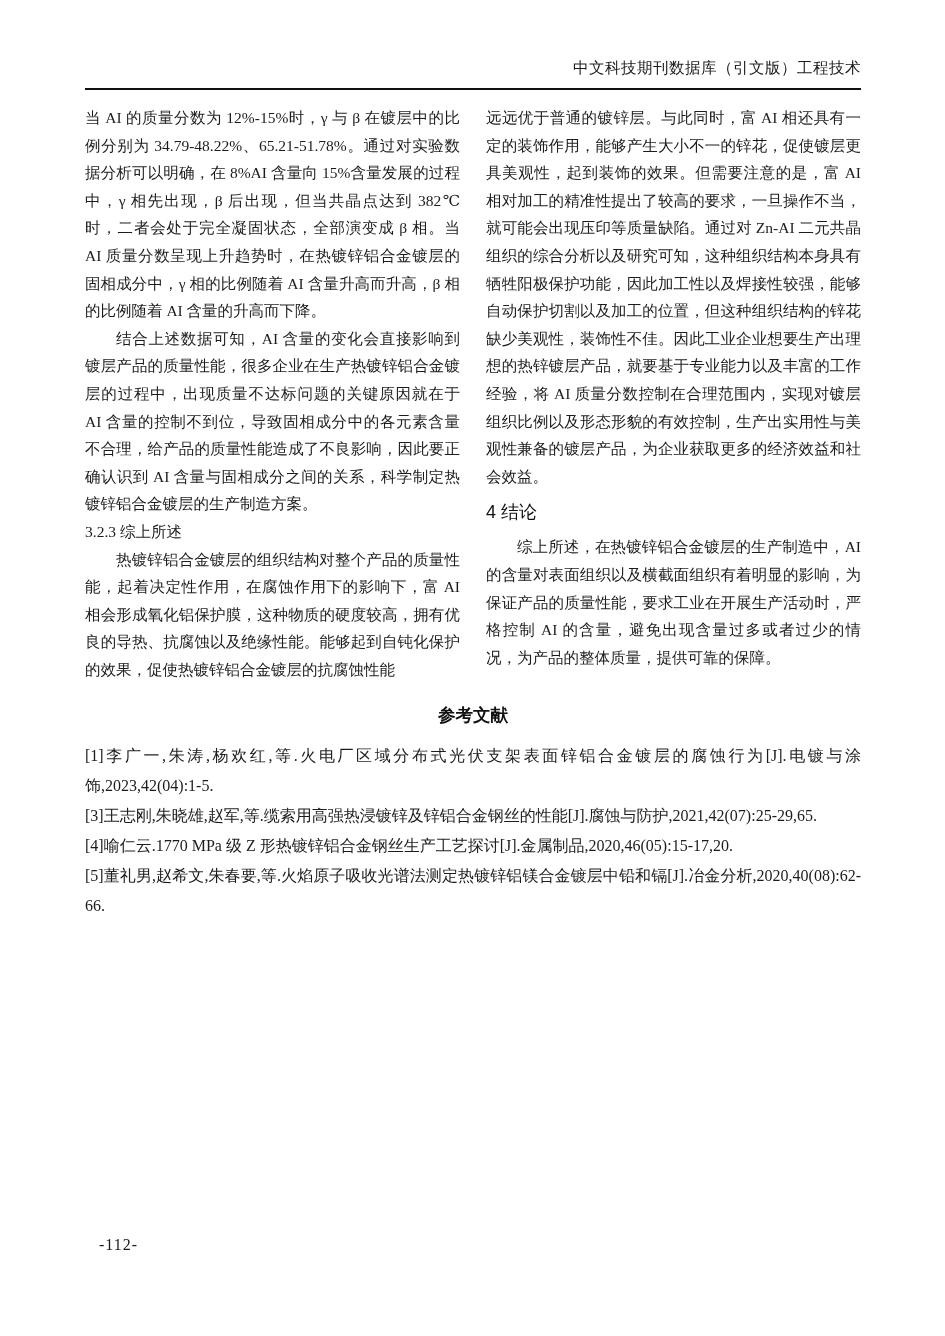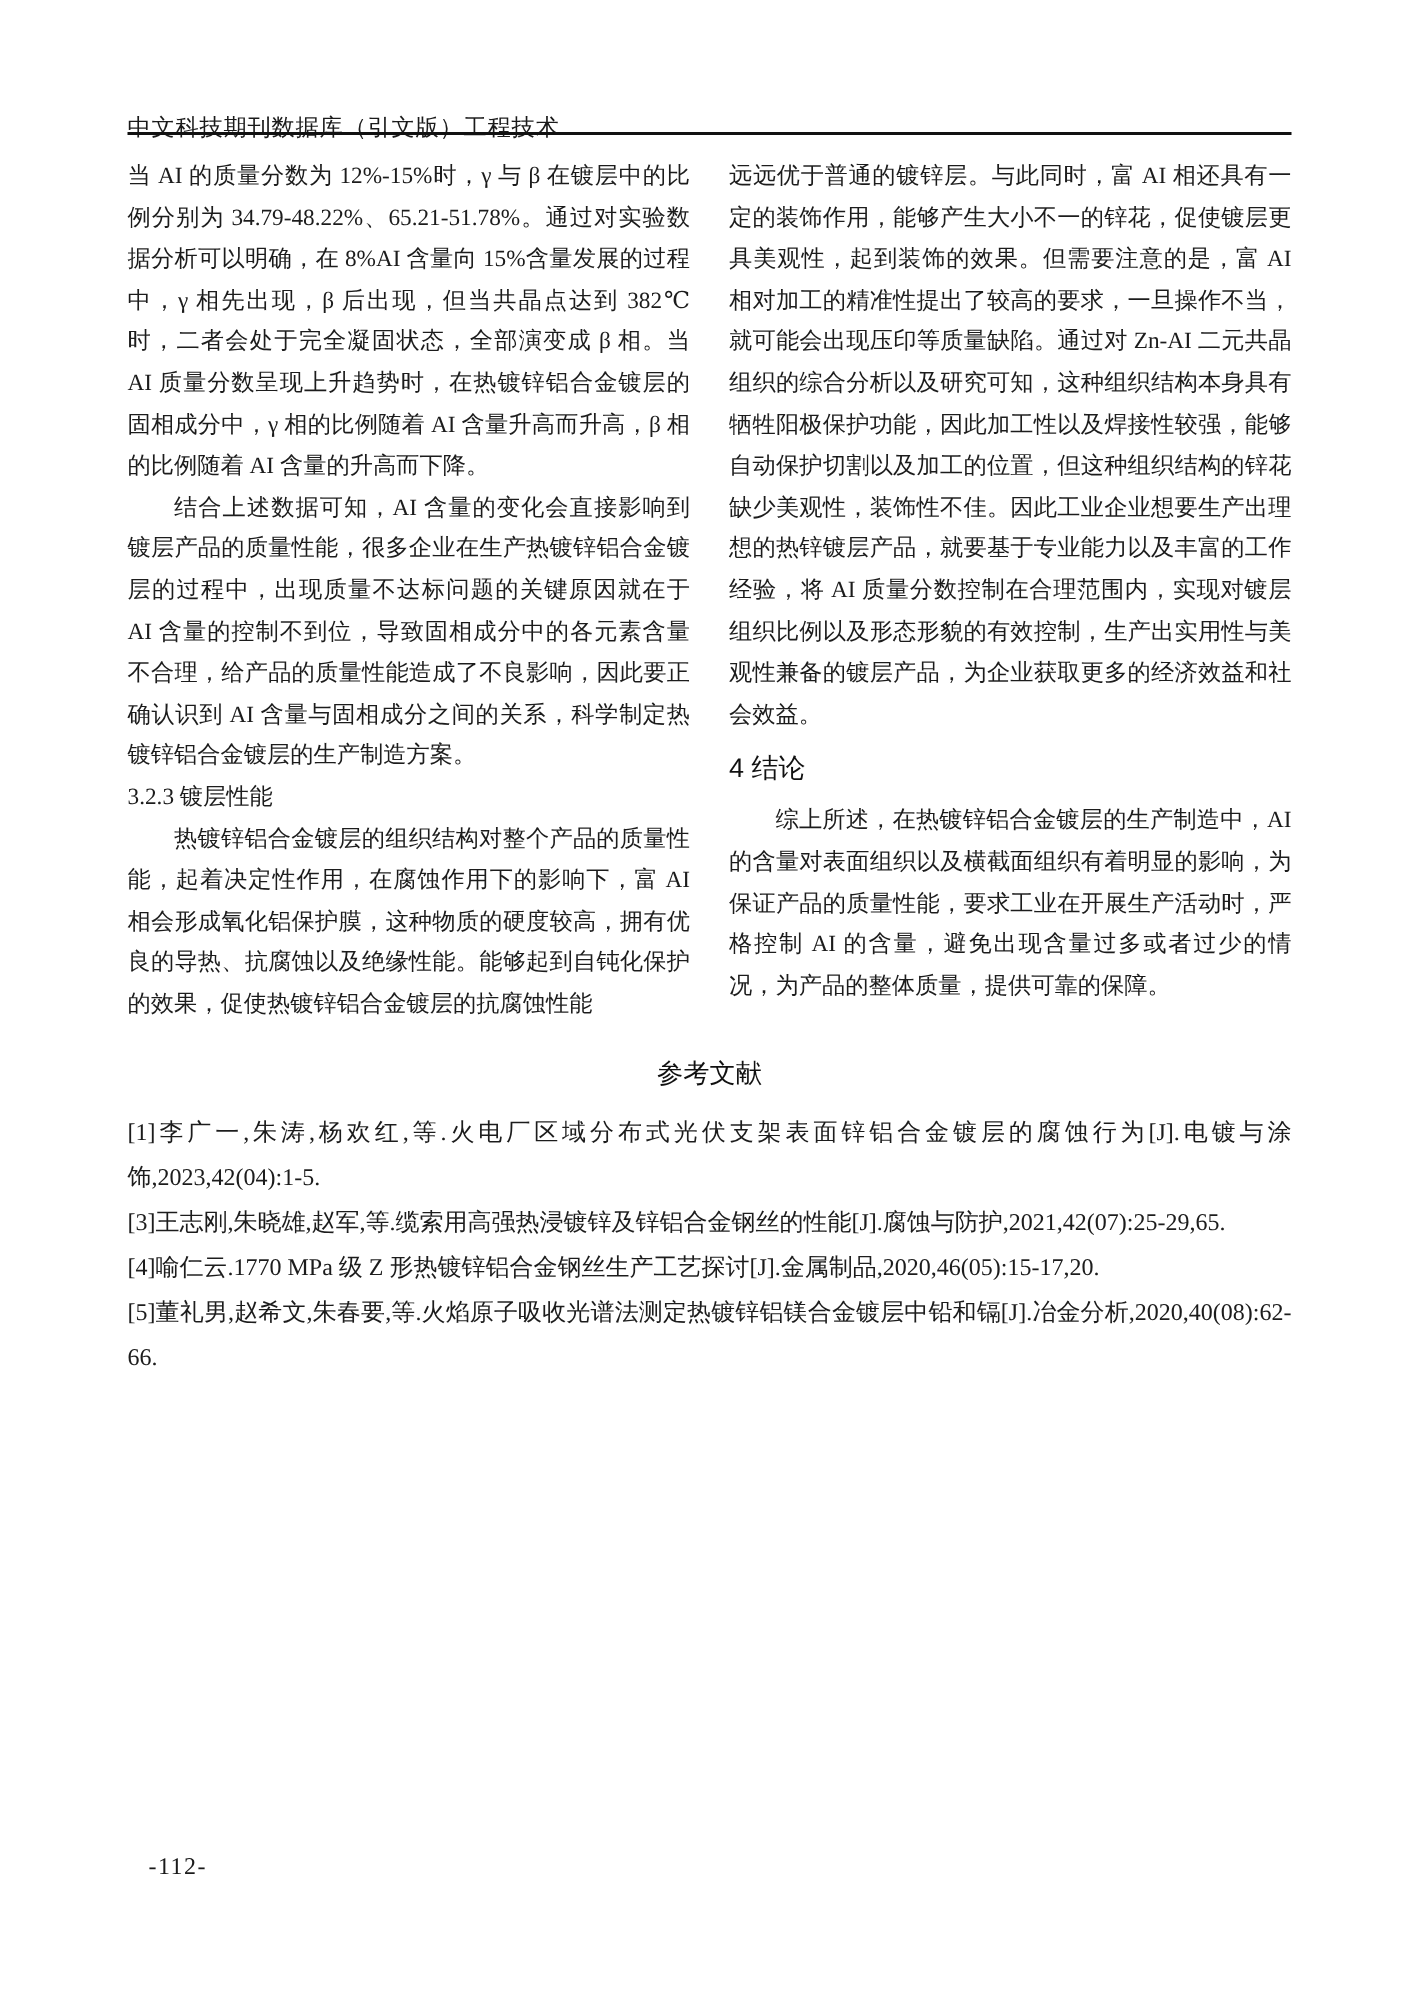--- a/index.html
+++ b/index.html
@@ -15,24 +15,24 @@
     color: #222222;
     overflow: hidden;
   }
   .page {
     position: absolute;
     inset: 0;
     background: #ffffff;
   }
   .journal-header {
     position: absolute;
-    top: 75px;
+    top: 58px;
     left: 85px;
     width: 776px;
-    text-align: left;
+    text-align: right;
     font-size: 15.5px;
     color: #1a1a1a;
     letter-spacing: 0.5px;
   }
   .header-rule {
     position: absolute;
     top: 88px;
     left: 85px;
     width: 776px;
     height: 0;
@@ -75,21 +75,21 @@
     line-height: 24px;
   }
   .references {
     position: absolute;
     top: 703px;
     left: 85px;
     width: 776px;
   }
   .references-heading {
     font-family: "Liberation Sans", "DejaVu Sans", sans-serif;
-    font-weight: normal;
+    font-weight: bold;
     font-size: 17.5px;
     text-align: center;
     color: #111111;
     margin: 0 0 14px 0;
   }
   .reference-item {
     font-size: 16px;
     line-height: 30px;
     text-align: justify;
     text-justify: inter-ideograph;
@@ -111,21 +111,21 @@
 
   <div class="journal-header">中文科技期刊数据库（引文版）工程技术</div>
 
   <div class="header-rule"></div>
 
   <div class="columns">
 
     <div class="col">
       <p>当 AI 的质量分数为 12%-15%时，γ 与 β 在镀层中的比例分别为 34.79-48.22%、65.21-51.78%。通过对实验数据分析可以明确，在 8%AI 含量向 15%含量发展的过程中，γ 相先出现，β 后出现，但当共晶点达到 382℃时，二者会处于完全凝固状态，全部演变成 β 相。当 AI 质量分数呈现上升趋势时，在热镀锌铝合金镀层的固相成分中，γ 相的比例随着 AI 含量升高而升高，β 相的比例随着 AI 含量的升高而下降。</p>
       <p class="indent">结合上述数据可知，AI 含量的变化会直接影响到镀层产品的质量性能，很多企业在生产热镀锌铝合金镀层的过程中，出现质量不达标问题的关键原因就在于 AI 含量的控制不到位，导致固相成分中的各元素含量不合理，给产品的质量性能造成了不良影响，因此要正确认识到 AI 含量与固相成分之间的关系，科学制定热镀锌铝合金镀层的生产制造方案。</p>
-      <h3 class="subsection-heading">3.2.3 镀层性能</h3>
+      <h3 class="subsection-heading">3.2.3 综上所述</h3>
       <p class="indent">热镀锌铝合金镀层的组织结构对整个产品的质量性能，起着决定性作用，在腐蚀作用下的影响下，富 AI 相会形成氧化铝保护膜，这种物质的硬度较高，拥有优良的导热、抗腐蚀以及绝缘性能。能够起到自钝化保护的效果，促使热镀锌铝合金镀层的抗腐蚀性能</p>
     </div>
 
     <div class="col">
       <p>远远优于普通的镀锌层。与此同时，富 AI 相还具有一定的装饰作用，能够产生大小不一的锌花，促使镀层更具美观性，起到装饰的效果。但需要注意的是，富 AI 相对加工的精准性提出了较高的要求，一旦操作不当，就可能会出现压印等质量缺陷。通过对 Zn-AI 二元共晶组织的综合分析以及研究可知，这种组织结构本身具有牺牲阳极保护功能，因此加工性以及焊接性较强，能够自动保护切割以及加工的位置，但这种组织结构的锌花缺少美观性，装饰性不佳。因此工业企业想要生产出理想的热锌镀层产品，就要基于专业能力以及丰富的工作经验，将 AI 质量分数控制在合理范围内，实现对镀层组织比例以及形态形貌的有效控制，生产出实用性与美观性兼备的镀层产品，为企业获取更多的经济效益和社会效益。</p>
       <h2 class="section-heading">4 结论</h2>
       <p class="indent">综上所述，在热镀锌铝合金镀层的生产制造中，AI 的含量对表面组织以及横截面组织有着明显的影响，为保证产品的质量性能，要求工业在开展生产活动时，严格控制 AI 的含量，避免出现含量过多或者过少的情况，为产品的整体质量，提供可靠的保障。</p>
     </div>
 
   </div>

